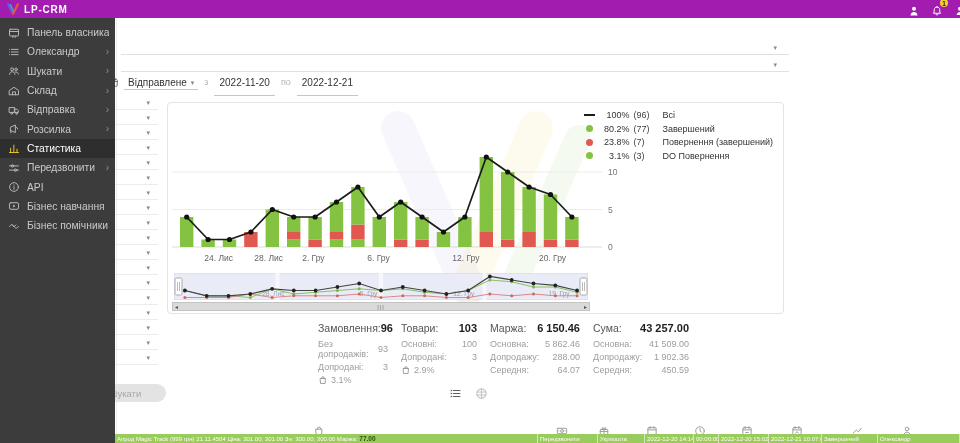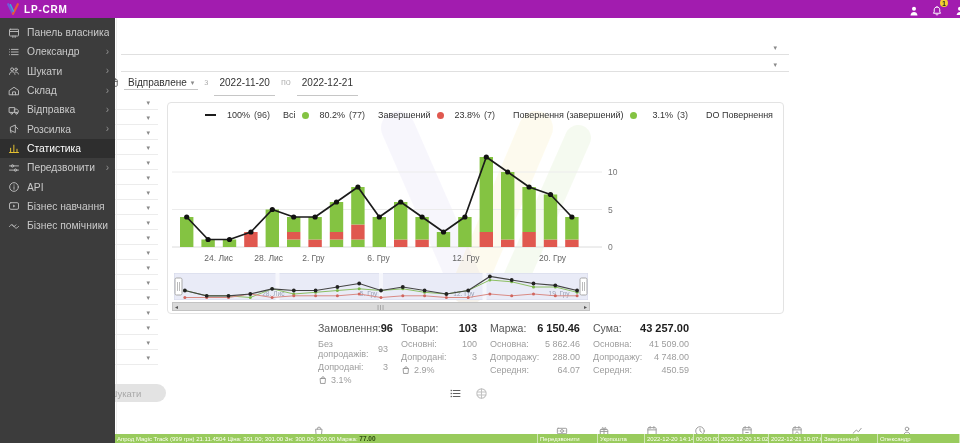--- a/index.html
+++ b/index.html
@@ -50,21 +50,21 @@
 
   .search-pill{position:absolute;left:84px;top:384px;width:82px;height:18px;border-radius:9px;background:#e3e3e3;
     color:#a8a8a8;font-size:9.5px;display:flex;align-items:center;justify-content:center;z-index:5;border:none;cursor:pointer;
     font-family:"Liberation Sans",sans-serif}
 
   
   .chart-card{position:absolute;left:167px;top:102px;width:617px;height:212px;border:1px solid #e3e3e3;
     border-radius:4px;background:#fff;z-index:2}
   #wm{position:absolute;left:110px;top:0;width:380px;height:210px;pointer-events:none}
   #mainchart{position:absolute;left:2px;top:4px;width:452px;height:164px}
-  .legend{position:absolute;right:10px;top:7px;display:flex;flex-direction:row;gap:3.5px;font-size:9px;color:#333;z-index:3}
+  .legend{position:absolute;right:10px;top:7px;display:flex;flex-direction:column;gap:3.5px;font-size:9px;color:#333;z-index:3}
   .lg-row{display:flex;align-items:center;gap:4px;cursor:pointer;line-height:10px}
   .lg-mk{width:12px;display:flex;justify-content:center;flex:none}
   .lg-line{width:11px;height:2px;background:#1c1c1c}
   .lg-dot{width:7px;height:7px;border-radius:50%}
   .lg-pct{width:30px;text-align:right;flex:none}
   .lg-cnt{width:25px;flex:none;color:#444}
   #navwrap{position:absolute;left:6px;top:170px;width:414px;height:27px}
   #scrollbar{position:absolute;left:4px;top:199px;width:418px;height:9px;background:#dadada;border:1px solid #c3c3c3;
     display:flex;align-items:center;justify-content:space-between;padding:0 2px;z-index:3;cursor:pointer}
   .sc-arrow{font-size:6px;color:#555;line-height:6px}
@@ -602,21 +602,21 @@
       <div class="st-row">
         <span class="st-left">
           <span>Основна:</span>
         </span>
         <span>41 509.00</span>
       </div>
       <div class="st-row">
         <span class="st-left">
           <span>Допродажу:</span>
         </span>
-        <span>4 748.00</span>
+        <span>1 902.36</span>
       </div>
       <div class="st-row">
         <span class="st-left">
           <span>Середня:</span>
         </span>
         <span>450.59</span>
       </div>
     </div>
   </div>
 

